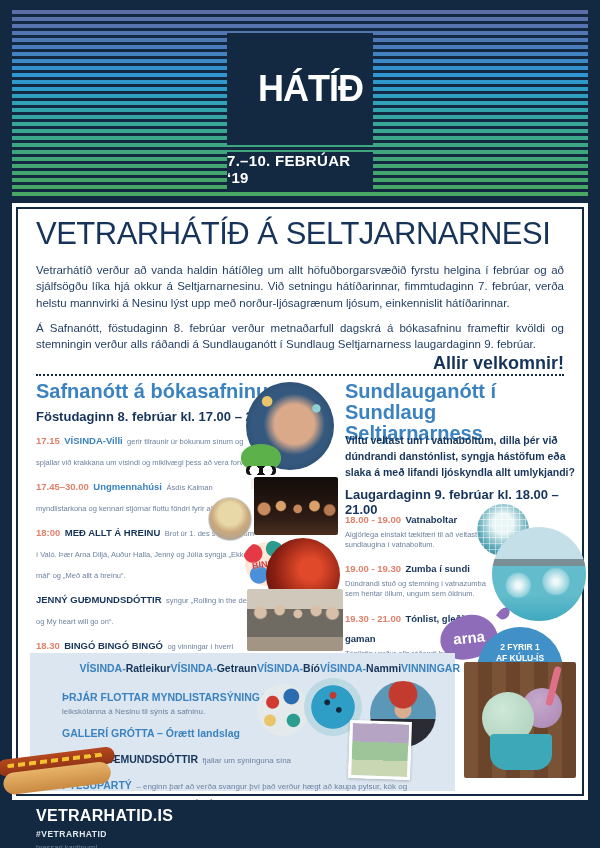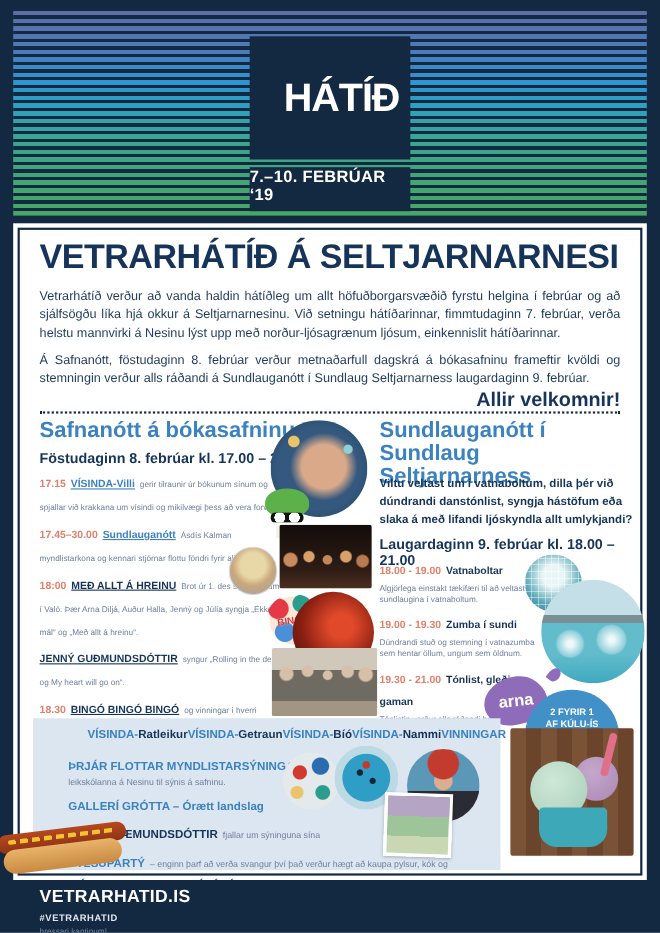--- a/index.html
+++ b/index.html
@@ -32,35 +32,35 @@
   .date-box{
     left:227px;top:152px;width:146px;height:40px;background:var(--navy);
     display:flex;justify-content:center;color:#fff;
     font-size:15px;font-weight:800;letter-spacing:.3px;
   }
 
   
   .panel{left:12px;top:203px;width:576px;height:597px;background:#fff;}
   .panel-border{position:absolute;left:4px;top:4px;right:4px;bottom:4px;border:2px solid var(--navy);pointer-events:none;}
 
-  .main-title{left:24px;top:13px;width:530px;font-size:31px;font-weight:700;letter-spacing:-.5px;color:#16345a;white-space:nowrap;}
+  .main-title{left:24px;top:13px;width:530px;font-size:31px;font-weight:400;letter-spacing:-.5px;color:#16345a;white-space:nowrap;}
   .para{left:24px;top:59px;width:528px;font-size:11.5px;line-height:1.42;text-align:justify;color:#1e3a5f;font-weight:500;}
   .para2{top:117px;}
   .welcome{left:24px;top:150px;width:528px;text-align:right;font-size:18px;font-weight:800;color:#16345a;}
   .dotline{left:24px;top:171px;width:528px;border-top:2px dotted var(--navy);}
 
   .col-heading{font-size:20px;font-weight:800;color:var(--blue);line-height:1.05;}
   .col-sub{font-size:13px;font-weight:800;color:#16345a;}
 
   .lib-heading{left:24px;top:178px;}
   .lib-sub{left:24px;top:206px;}
   .lib-events{left:24px;top:226px;width:220px;}
   .ev{margin-bottom:4.5px;line-height:1.3;}
   .ev .t{color:var(--coral);font-weight:800;font-size:9.5px;}
-  .ev .et{color:#16345a;font-weight:800;font-size:9.5px;text-decoration:underline;}
+  .ev .et{color:#16345a;font-weight:800;font-size:9.5px;}
   .ev .et.blue{color:var(--blue);}
   .ev .d{color:var(--muted);font-size:7.5px;}
 
   .pool-heading{left:333px;top:178px;width:240px;}
   .pool-intro{left:333px;top:230px;width:242px;font-size:10.5px;font-weight:800;color:#16345a;line-height:1.5;}
   .pool-sub{left:333px;top:284px;}
   .pool-events{left:333px;top:305px;width:148px;}
   .pev{margin-bottom:8px;line-height:1.3;}
   .pev .t{color:var(--coral);font-weight:800;font-size:9.5px;}
   .pev .et{color:#16345a;font-weight:800;font-size:9.5px;}
@@ -199,21 +199,21 @@
   <div class="abs main-title">VETRARHÁTÍÐ Á SELTJARNARNESI</div>
   <p class="abs para">Vetrarhátíð verður að vanda haldin hátíðleg um allt höfuðborgarsvæðið fyrstu helgina í febrúar og að sjálfsögðu líka hjá okkur á Seltjarnarnesinu. Við setningu hátíðarinnar, fimmtudaginn 7. febrúar, verða helstu mannvirki á Nesinu lýst upp með norður-ljósagrænum ljósum, einkennislit hátíðarinnar.</p>
   <p class="abs para para2">Á Safnanótt, föstudaginn 8. febrúar verður metnaðarfull dagskrá á bókasafninu frameftir kvöldi og stemningin verður alls ráðandi á Sundlauganótt í Sundlaug Seltjarnarness laugardaginn 9. febrúar.</p>
   <div class="abs welcome">Allir velkomnir!</div>
   <div class="abs dotline"></div>
 
   <h2 class="abs col-heading lib-heading">Safnanótt á bókasafninu</h2>
   <h3 class="abs col-sub lib-sub">Föstudaginn 8. febrúar kl. 17.00 – 21.00</h3>
   <div class="abs lib-events">
     <p class="ev"><span class="t">17.15</span> <span class="et blue">VÍSINDA-Villi</span> <span class="d">gerir tilraunir úr bókunum sínum og spjallar við krakkana um vísindi og mikilvægi þess að vera forvitin.</span></p>
-    <p class="ev"><span class="t">17.45–30.00</span> <span class="et blue">Sundlauganótt</span> <span class="d">Ásdís Kalman myndlistarkona og kennari stjórnar flottu föndri fyrir alla.</span></p>
+    <p class="ev"><span class="t">17.45–30.00</span> <span class="et blue">Ungmennahúsi</span> <span class="d">Ásdís Kalman myndlistarkona og kennari stjórnar flottu föndri fyrir alla.</span></p>
     <p class="ev"><span class="t">18:00</span> <span class="et">MEÐ ALLT Á HREINU</span> <span class="d">Brot úr 1. des söngleiknum í Való. Þær Arna Diljá, Auður Halla, Jenný og Júlía syngja „Ekkert mál“ og „Með allt á hreinu“.</span></p>
     <p class="ev"><span class="et">JENNÝ GUÐMUNDSDÓTTIR</span> <span class="d">syngur „Rolling in the deep og My heart will go on“.</span></p>
     <p class="ev"><span class="t">18.30</span> <span class="et">BINGÓ BINGÓ BINGÓ</span> <span class="d">og vinningar í hverri umferð.</span></p>
     <p class="ev"><span class="t">19:00</span> <span class="et">HLJÓMSVEITIRNAR Í SKELINNI</span> <span class="d">Ungmennahúsi Seltjarnarness koma út úr skelinni með tónlistina sína.</span></p>
     <p class="ev"><span class="t">19.30</span> <span class="et">BINGÓ BINGÓ BINGÓ</span> <span class="d">og vinningar í hverri umferð.</span></p>
     <p class="ev"><span class="t">20:00</span> <span class="et">KÁRI OG KENNARARNIR Í TÓNÓ</span> <span class="d">a la Dixiebandið trylla lýðinn ... það verður eitthvað enda tónlistin í hressari kantinum!</span></p>
 
   </div>
 
   <h2 class="abs col-heading pool-heading">

